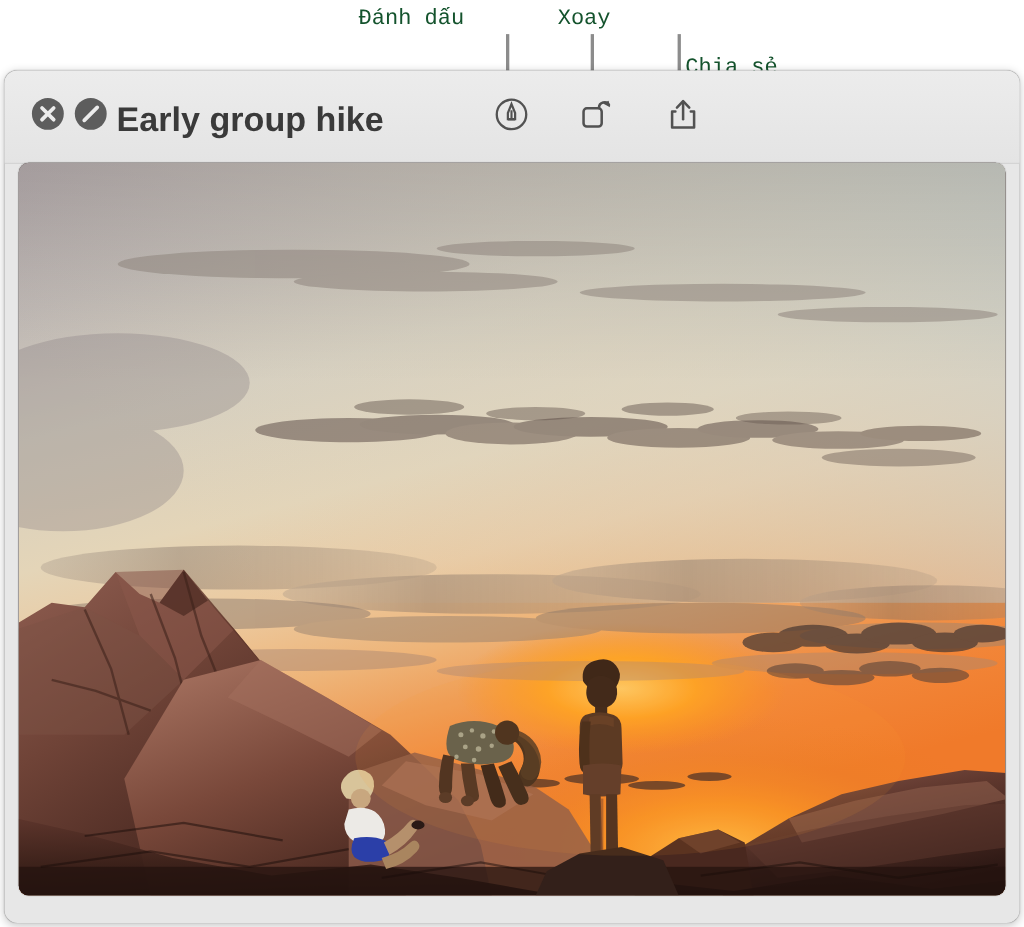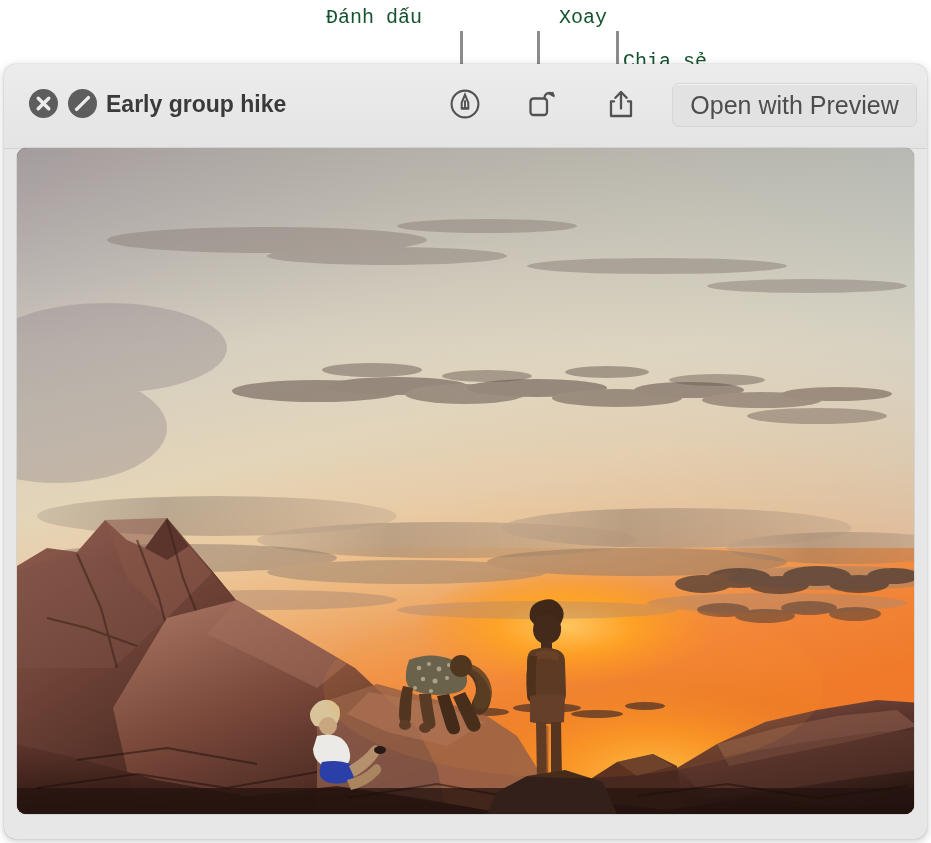--- a/index.html
+++ b/index.html
@@ -18,21 +18,21 @@
   
   .callout-label {
     position: absolute;
     font-size: 20px;
     color: #14532d;
     white-space: nowrap;
     line-height: 1;
     font-family: Liberation Mono, monospace;
   }
   #callout-markup { left: 326px; top: 8px; }
-  #callout-rotate { left: 559px; top: 8px; text-align: right; }
+  #callout-rotate { left: 507px; top: 8px; text-align: right; }
   #callout-share  { left: 623px; top: 8px; margin-top: 44px; }
 
   .leader-line {
     position: absolute;
     width: 3px;
     background: #8c8c8c;
   }
   #leader-markup { left: 460px; top: 31px; height: 55px; }
   #leader-rotate { left: 537px; top: 31px; height: 55px; }
   #leader-share  { left: 616px; top: 31px; height: 55px; }
@@ -108,21 +108,21 @@
     font-size: 25px;
     color: #4d4d4d;
     font-family: "Liberation Sans", sans-serif;
     white-space: nowrap;
   }
 
   #window-title {
     position: absolute;
     left: 102px;
     top: 27px;
-    font-size: 23px;
+    font-size: 31px;
     font-weight: bold;
     color: #3a3a3a;
     white-space: nowrap;
     font-family: "Liberation Sans", sans-serif;
   }
 
   
   #photo-area {
     position: absolute;
     left: 13px;
@@ -190,23 +190,20 @@
     </div>
 
     <div id="share-button" class="tool-btn">
       <svg viewBox="0 0 34 34" width="34" height="34" aria-hidden="true">
         <path d="M10 14.4 L7 14.4 L7 29 L27 29 L27 14.4 L24 14.4" fill="none" stroke="#525252" stroke-width="2.3" stroke-linecap="round" stroke-linejoin="round"></path>
         <path d="M17 21.5 L17 5.5" stroke="#525252" stroke-width="2.3" stroke-linecap="round"></path>
         <path d="M11.4 10.8 L17 5 L22.6 10.8" fill="none" stroke="#525252" stroke-width="2.3" stroke-linecap="round" stroke-linejoin="round"></path>
       </svg>
     </div>
 
-    <div id="open-with-button">
-      <span id="open-with-label">Open with Preview</span>
-    </div>
   </div>
 
   <div id="photo-area">
     <div id="photo">
       <svg viewBox="0 0 897 666" preserveAspectRatio="none" aria-hidden="true">
         <defs>
 
           <linearGradient id="skyMain" x1="0" y1="0" x2="0.35" y2="1">
             <stop offset="0" stop-color="#b5abaf"></stop>
             <stop offset="0.18" stop-color="#c3bcb8"></stop>

